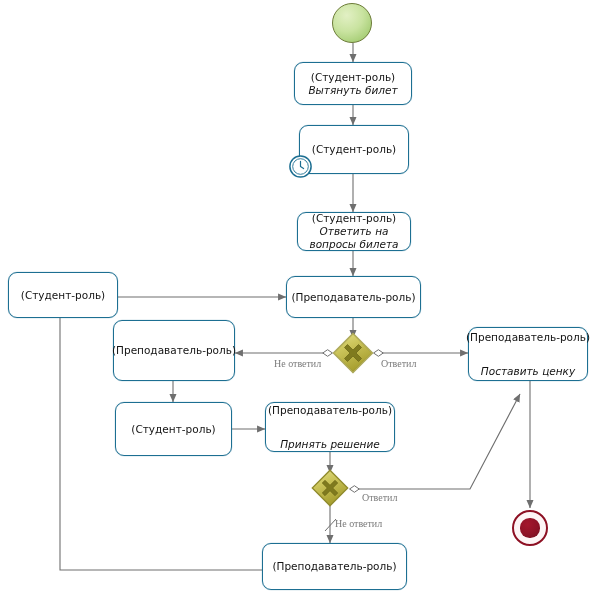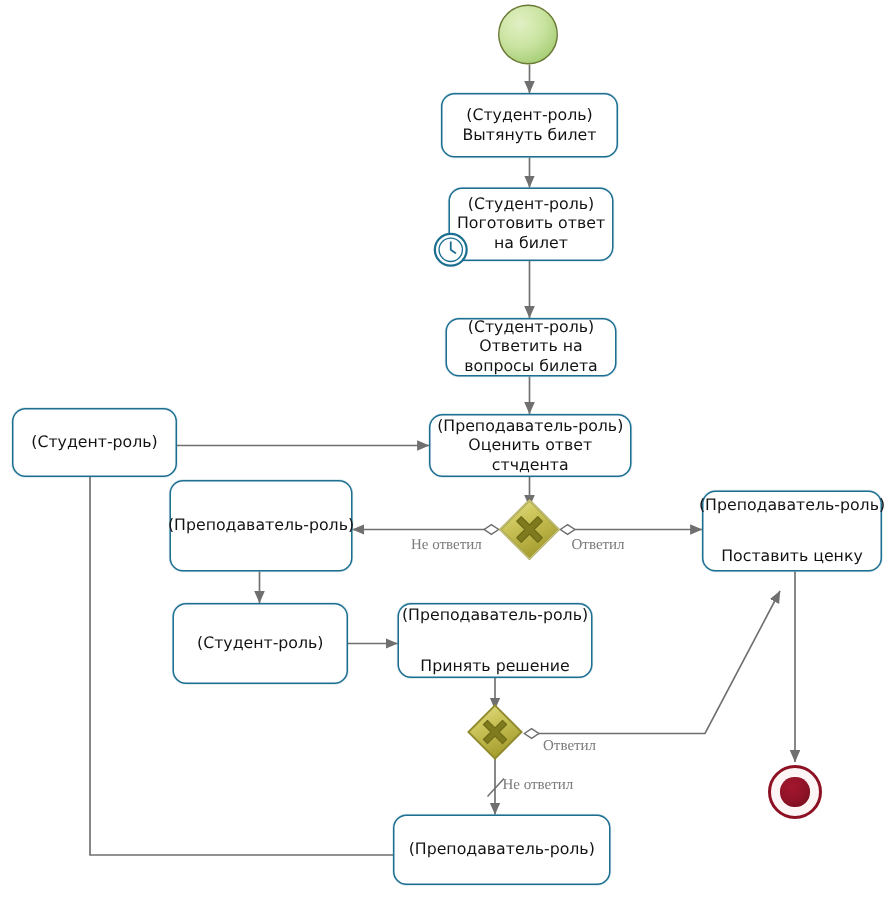--- a/index.html
+++ b/index.html
@@ -44,20 +44,21 @@
     font-size: 10.5px;
     line-height: 13px;
     padding: 2px 4px;
     box-shadow: 0 0 0 0.5px rgba(29,111,146,0.18);
   }
   .task .role {
     white-space: nowrap;
   }
   .task .tname {
     white-space: normal;
+    font-style: italic;
   }
   .task.gap .tname {
     margin-top: 21px;
   }
   
   .start-event {
     border-radius: 50%;
     border: 1.7px solid #6b7a36;
     background: radial-gradient(circle at 36% 30%, #e2f0c4 0%, #c9e3a0 45%, #a8cf78 78%, #9cc46c 100%);
   }
@@ -146,37 +147,35 @@
 
   <div class="node start-event" style="left:332px; top:3px; width:40px; height:40px;"></div>
 
   <div class="node task" style="left:294px; top:62px; width:118px; height:43px;">
     <div class="role">(Студент-роль)</div>
     <div class="tname">Вытянуть билет</div>
   </div>
 
   <div class="node task" style="left:299px; top:125px; width:110px; height:49px;">
     <div class="role">(Студент-роль)</div>
-    <div class="tname">Поготовить ответ на билет</div>
   </div>
 
   <svg class="boundary-timer" style="left:287px; top:153px;" width="27" height="27" viewBox="0 0 27 27">
     <circle cx="13.5" cy="13.5" r="10.6" fill="#ffffff" stroke="#1d6f92" stroke-width="1.5"></circle>
     <circle cx="13.5" cy="13.5" r="7.8" fill="none" stroke="#1d6f92" stroke-width="0.9"></circle>
     <path d="M13.5,13.5 L13.5,8.4 M13.5,13.5 L16.6,15.6" stroke="#1d6f92" stroke-width="1.2" stroke-linecap="round" fill="none"></path>
   </svg>
 
   <div class="node task" style="left:297px; top:212px; width:114px; height:39px;">
     <div class="role">(Студент-роль)</div>
     <div class="tname">Ответить на вопросы билета</div>
   </div>
 
   <div class="node task" style="left:286px; top:276px; width:135px; height:42px;">
     <div class="role">(Преподаватель-роль)</div>
-    <div class="tname">Оценить ответ стчдента</div>
   </div>
 
   <div class="node task" style="left:8px; top:272px; width:110px; height:46px;">
     <div class="role">(Студент-роль)</div>
   </div>
 
   <div class="node task" style="left:113px; top:320px; width:122px; height:61px;">
     <div class="role">(Преподаватель-роль)</div>
   </div>
 

